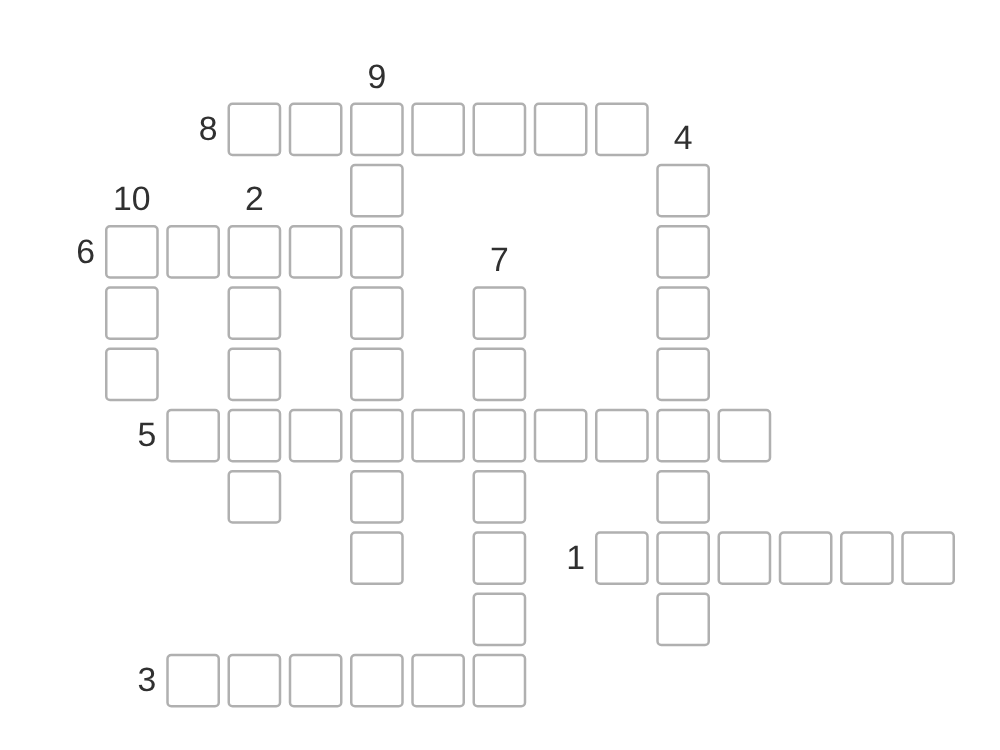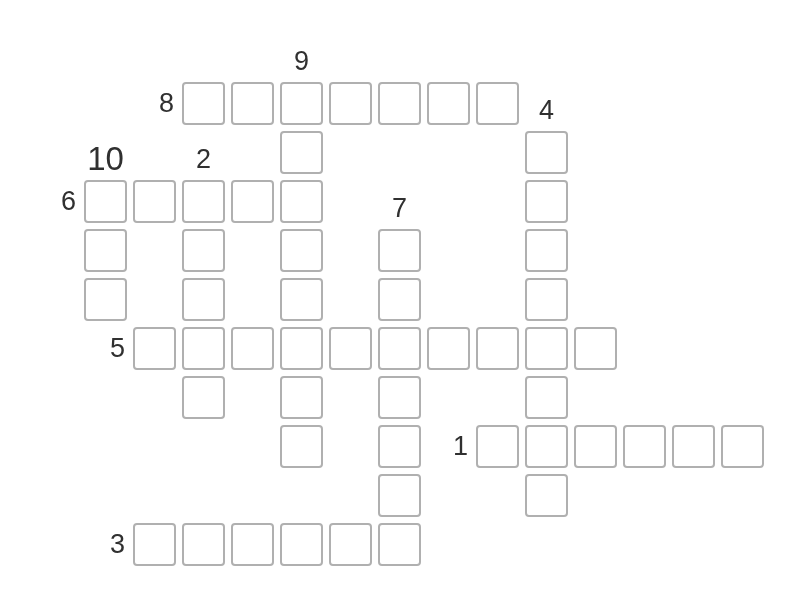--- a/index.html
+++ b/index.html
@@ -94,14 +94,14 @@
     <div class="cell" style="left: 476px; top: 82px; width: 43px; height: 43px; border-color: rgb(176, 176, 176); border-radius: 4px; background: rgb(255, 255, 255);"></div>
     <div class="clue-number" style="color: rgb(48, 48, 48); font-size: 27px; left: 126px; top: 82px; width: 48px; height: 43px; line-height: 43px; text-align: right;">8</div>
     <div class="cell" style="left: 280px; top: 131px; width: 43px; height: 43px; border-color: rgb(176, 176, 176); border-radius: 4px; background: rgb(255, 255, 255);"></div>
     <div class="cell" style="left: 280px; top: 229px; width: 43px; height: 43px; border-color: rgb(176, 176, 176); border-radius: 4px; background: rgb(255, 255, 255);"></div>
     <div class="cell" style="left: 280px; top: 278px; width: 43px; height: 43px; border-color: rgb(176, 176, 176); border-radius: 4px; background: rgb(255, 255, 255);"></div>
     <div class="cell" style="left: 280px; top: 376px; width: 43px; height: 43px; border-color: rgb(176, 176, 176); border-radius: 4px; background: rgb(255, 255, 255);"></div>
     <div class="cell" style="left: 280px; top: 425px; width: 43px; height: 43px; border-color: rgb(176, 176, 176); border-radius: 4px; background: rgb(255, 255, 255);"></div>
     <div class="clue-number" style="color: rgb(48, 48, 48); font-size: 27px; left: 280px; top: 45px; width: 43px; height: 32px; line-height: 32px; text-align: center;">9</div>
     <div class="cell" style="left: 84px; top: 229px; width: 43px; height: 43px; border-color: rgb(176, 176, 176); border-radius: 4px; background: rgb(255, 255, 255);"></div>
     <div class="cell" style="left: 84px; top: 278px; width: 43px; height: 43px; border-color: rgb(176, 176, 176); border-radius: 4px; background: rgb(255, 255, 255);"></div>
-    <div class="clue-number" style="color: rgb(48, 48, 48); font-size: 33px; left: 84px; top: 143px; width: 43px; height: 32px; line-height: 32px; text-align: center;">10</div>
+    <div class="clue-number" style="color: rgb(48, 48, 48); font-size: 27px; left: 84px; top: 143px; width: 43px; height: 32px; line-height: 32px; text-align: center;">10</div>
   </div>
 
 </body></html>

